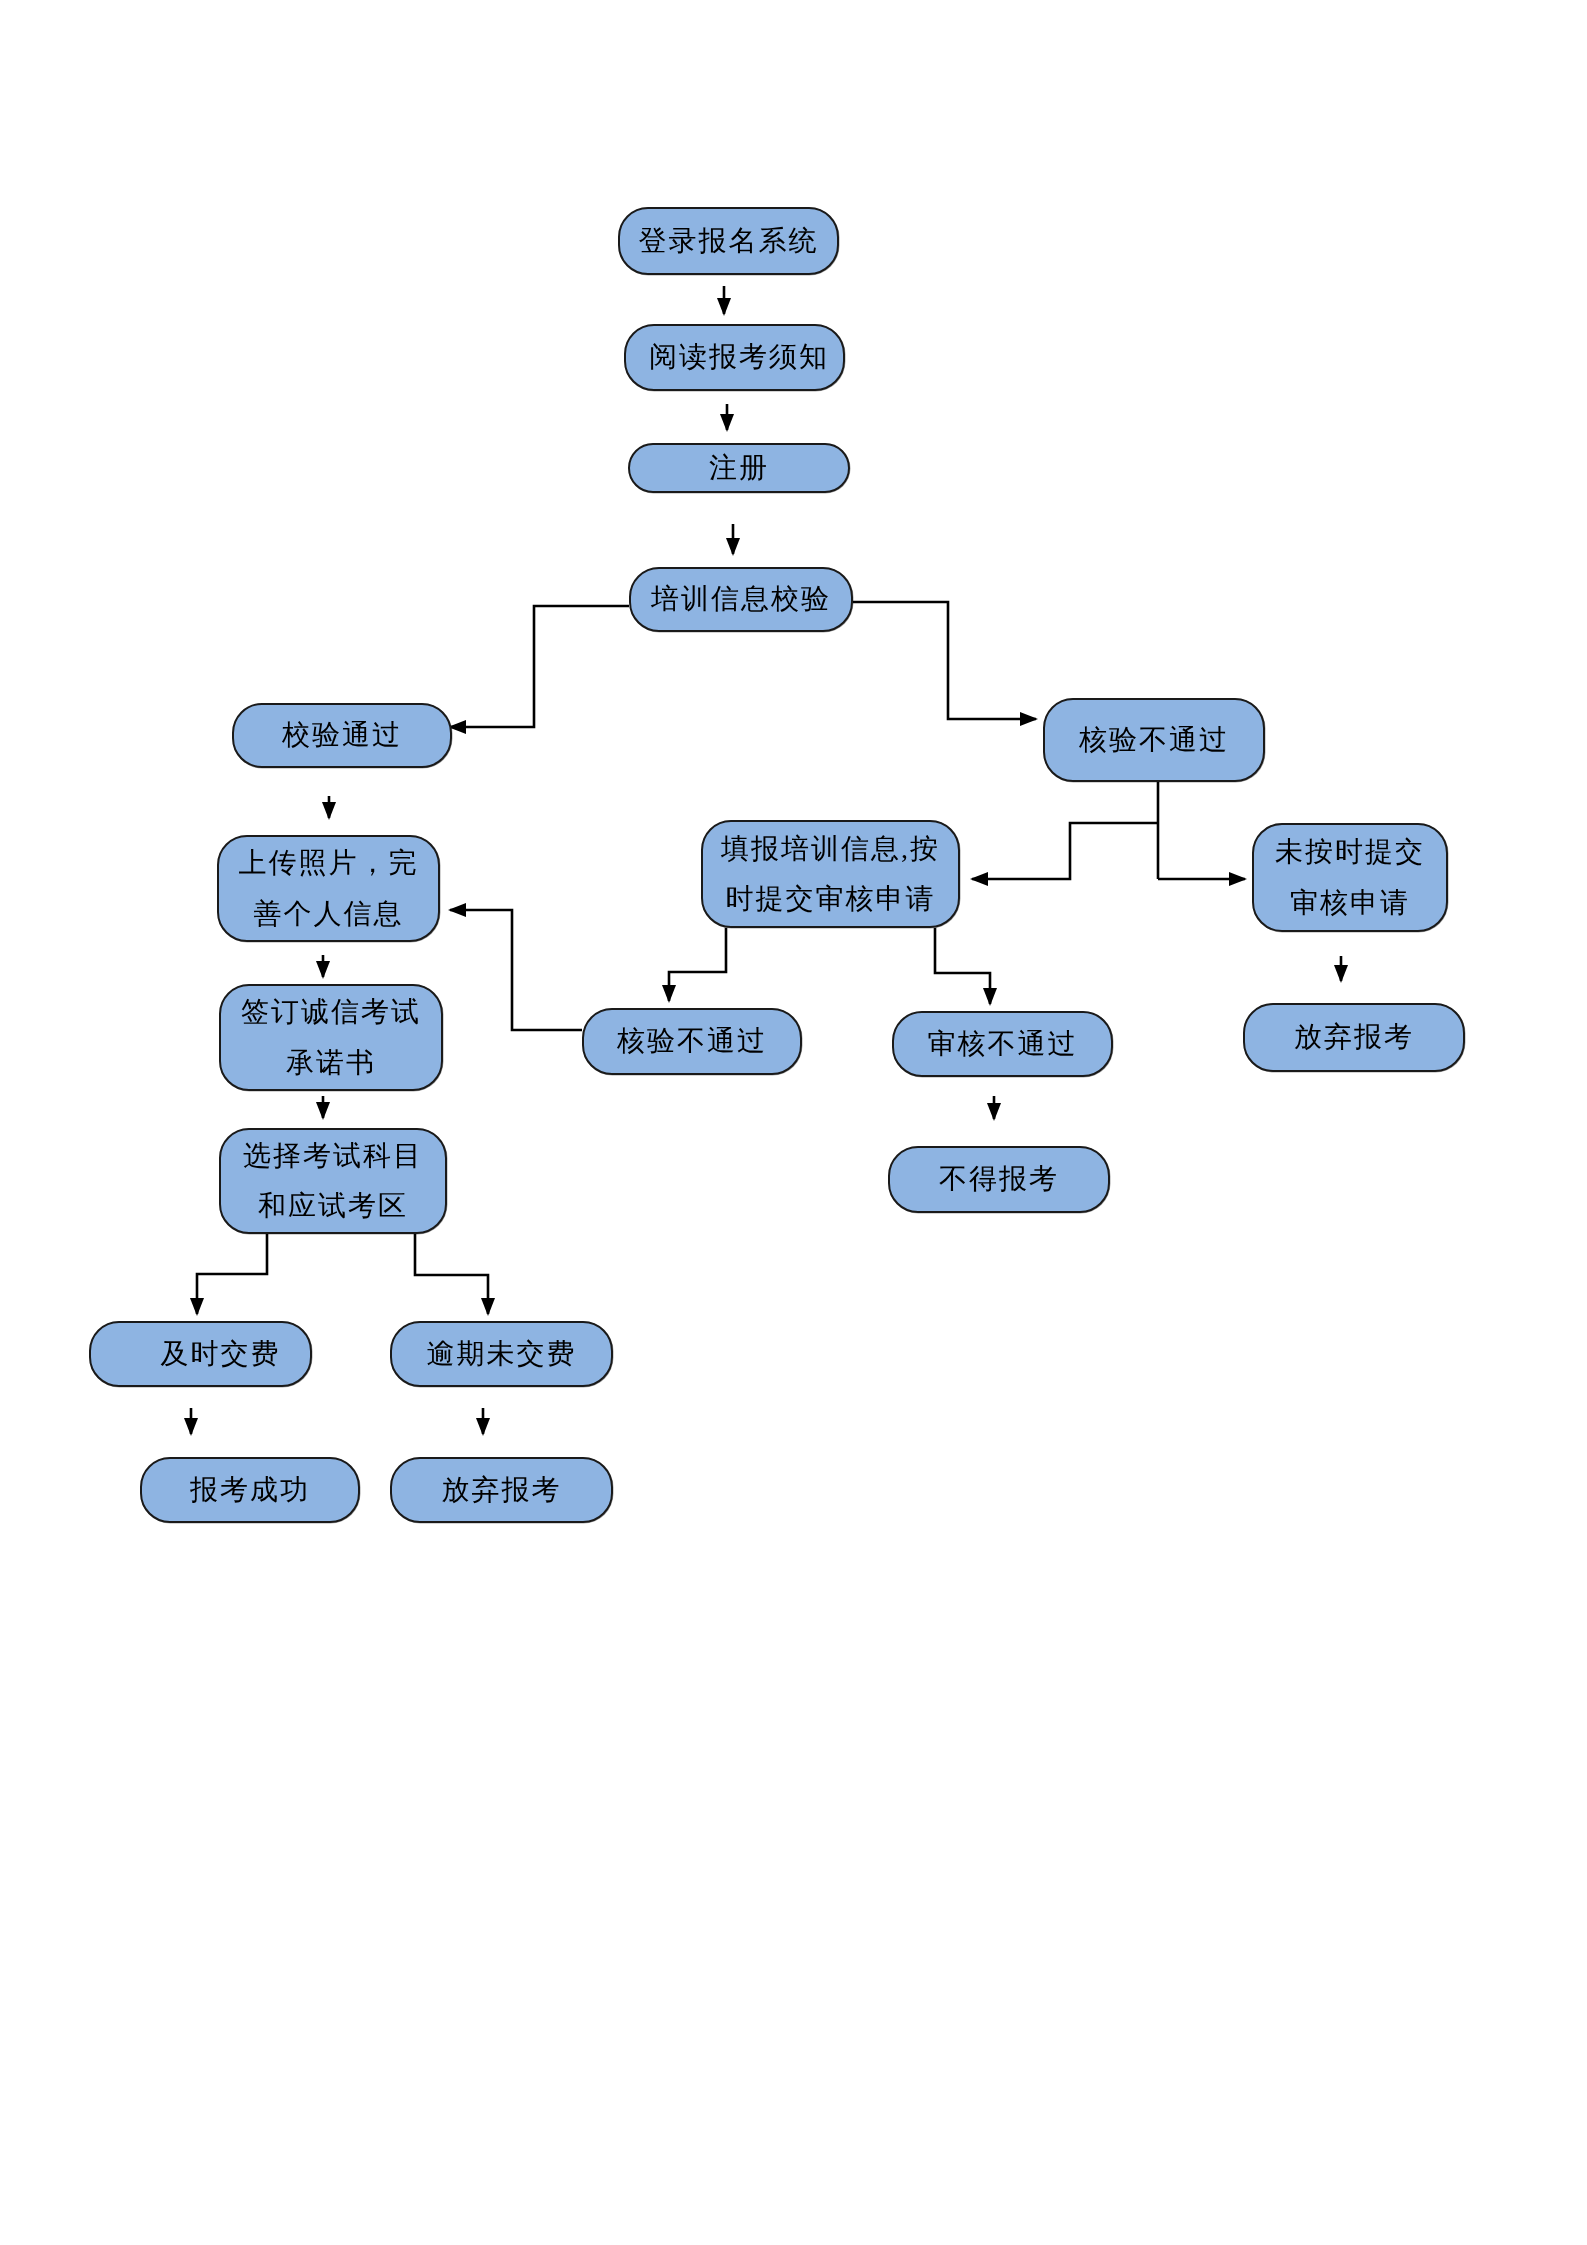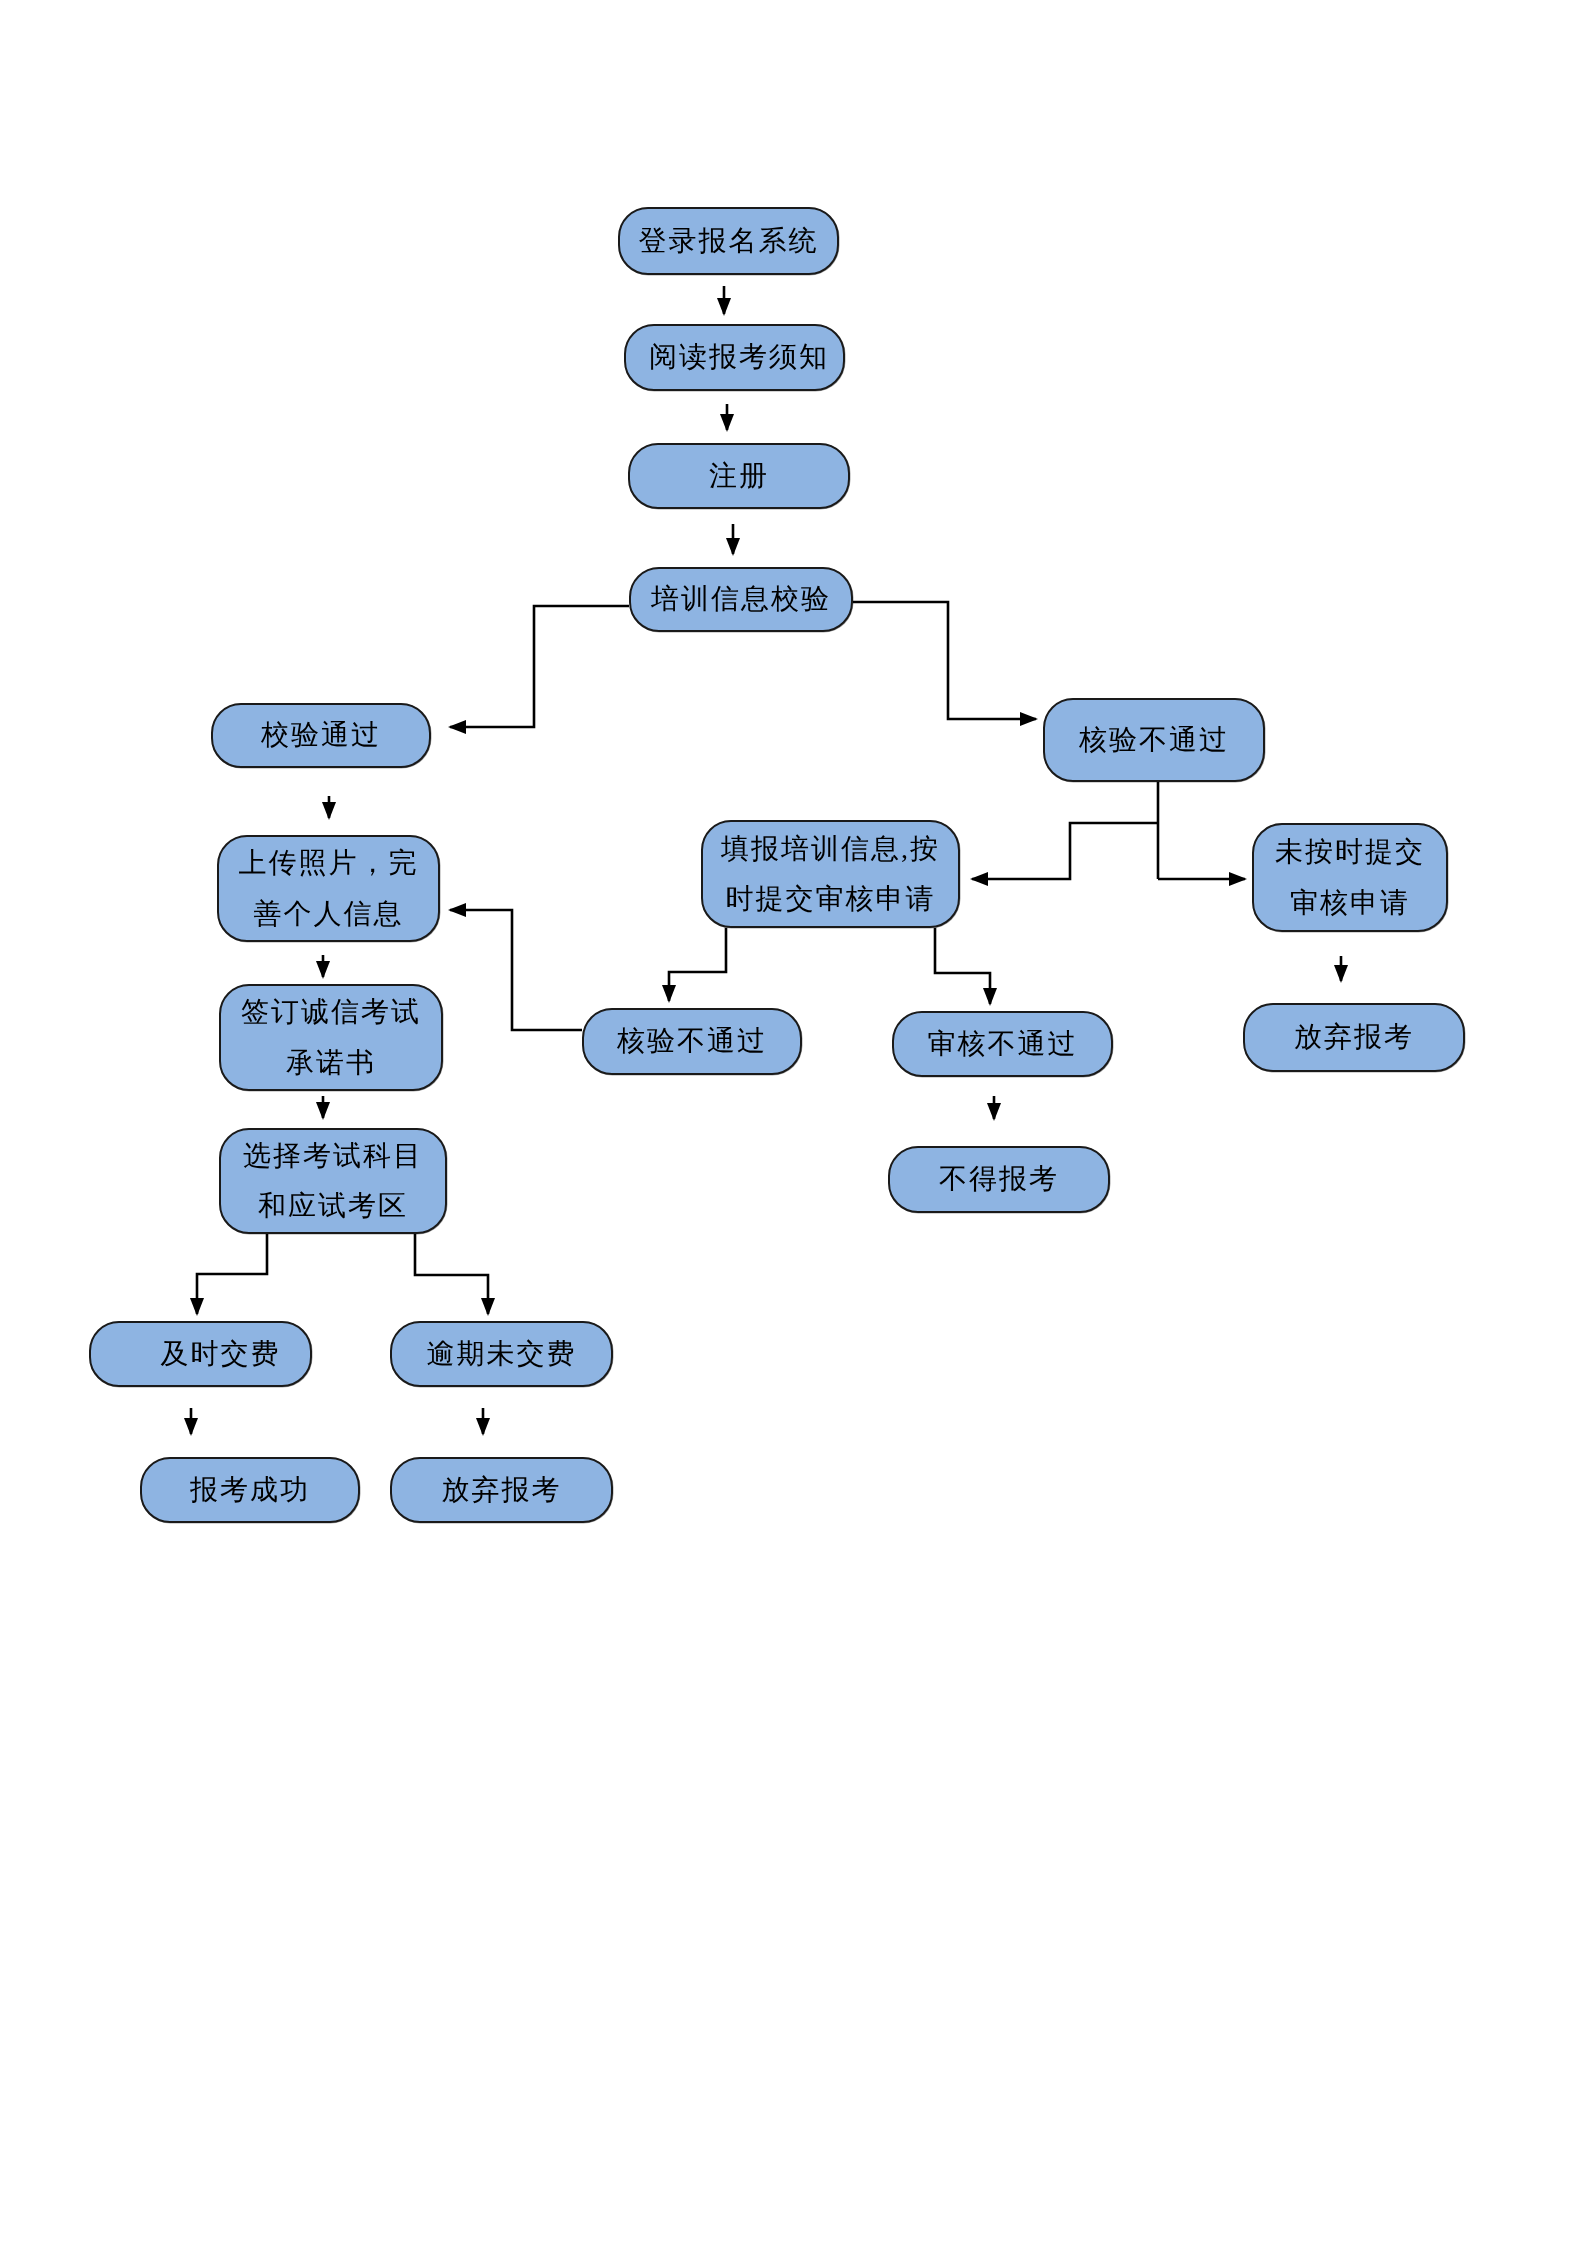--- a/index.html
+++ b/index.html
@@ -83,27 +83,27 @@
       <polyline points="483,1408 483,1434" marker-end="url(#arrow)"></polyline>
     </svg>
   <div>
 
   <div class="node" style="left: 618px; top: 207px; width: 221px; height: 68px;">
         <span>登录报名系统</span>
       </div>
       <div class="node" style="left: 624px; top: 324px; width: 221px; height: 67px; padding-left: 9px;">
         <span>阅读报考须知</span>
       </div>
-      <div class="node" style="left: 628px; top: 443px; width: 222px; height: 66px;">
+      <div class="node" style="left: 628px; top: 443px; width: 222px; height: 50px;">
         <span>注册</span>
       </div>
       <div class="node" style="left: 629px; top: 567px; width: 224px; height: 65px;">
         <span>培训信息校验</span>
       </div>
-      <div class="node" style="left: 211px; top: 703px; width: 220px; height: 65px;">
+      <div class="node" style="left: 232px; top: 703px; width: 220px; height: 65px;">
         <span>校验通过</span>
       </div>
       <div class="node" style="left: 1043px; top: 698px; width: 222px; height: 84px;">
         <span>核验不通过</span>
       </div>
       <div class="node" style="left: 217px; top: 835px; width: 223px; height: 107px;">
         <span>上传照片，完
 善个人信息</span>
       </div>
       <div class="node" style="left: 701px; top: 820px; width: 259px; height: 108px;">

